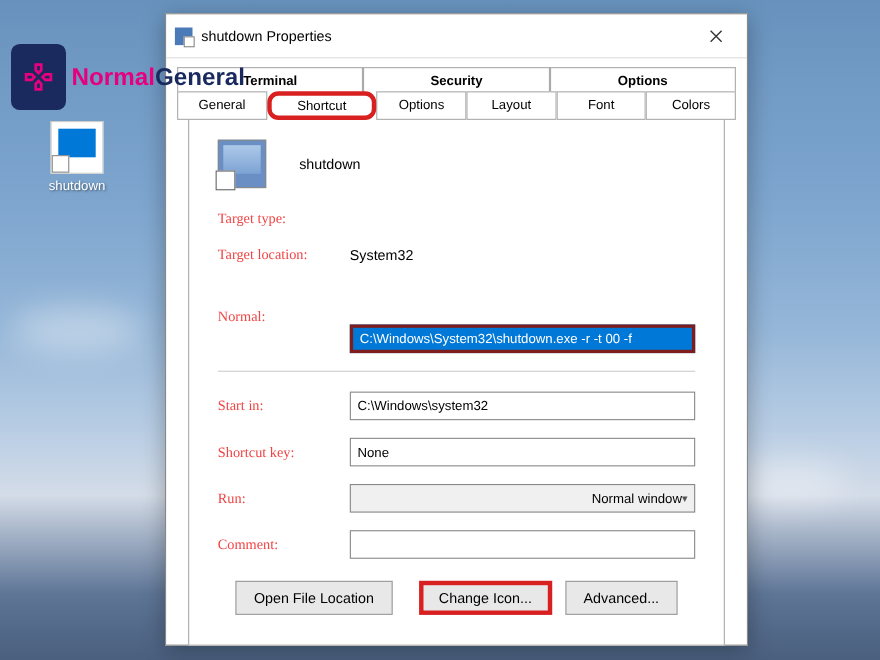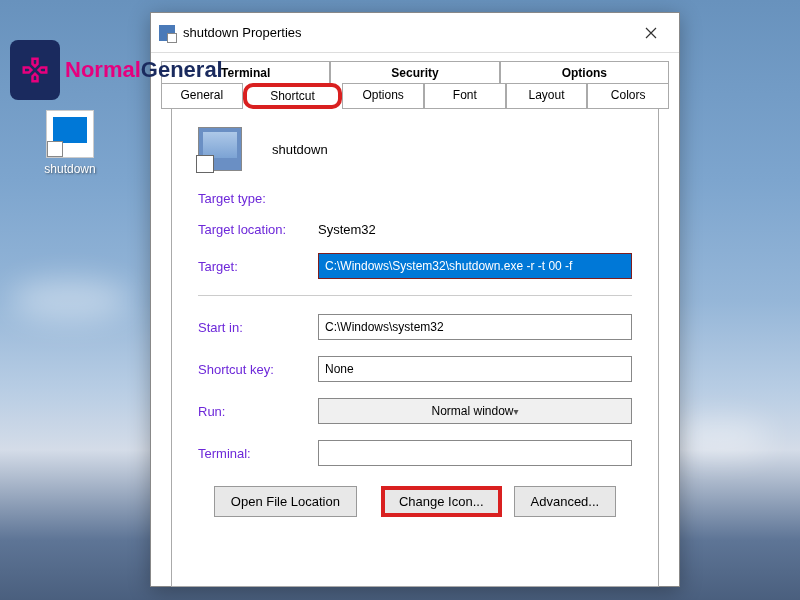--- a/index.html
+++ b/index.html
@@ -42,25 +42,25 @@
     
     .content { padding: 18px 26px 12px; background: #fff; border: 1px solid #aaa; border-top: none; margin: 0 10px; height: 478px; }
     
     .icon-row { display: flex; align-items: center; margin-bottom: 20px; }
     .big-icon { width: 44px; height: 44px; background: #6a8fc4; border: 1px solid #888; position: relative; margin-right: 30px; }
     .big-icon::before { content: ''; position: absolute; top: 4px; left: 4px; right: 4px; bottom: 12px; background: linear-gradient(180deg, #adc8e8, #7ca3d4); }
     .big-icon::after { content: ''; position: absolute; bottom: -3px; left: -3px; width: 16px; height: 16px; background: #fff; border: 1px solid #666; }
     .icon-name { font-size: 13px; }
     
     .field-row { display: flex; align-items: center; margin-bottom: 16px; font-size: 13px; }
-    .field-label { width: 120px; color: #6d28d9; }
+    .field-label { width: 120px; color: #ef4444; font-family: Liberation Serif, serif; }
     .field-value { flex: 1; }
     .field-input { flex: 1; height: 26px; border: 1px solid #888; padding: 0 6px; font-size: 12px; font-family: inherit; }
-    .field-input.selected { background: #0078d7; color: #fff; border: 1px solid #7f1d1d; }
-    .field-select { flex: 1; height: 26px; border: 1px solid #888; padding: 0 6px; font-size: 12px; background: #f0f0f0; display: flex; align-items: center; justify-content: center; }
+    .field-input.selected { background: #0078d7; color: #fff; border: 3px solid #7f1d1d; margin-top: 40px; }
+    .field-select { flex: 1; height: 26px; border: 1px solid #888; padding: 0 6px; font-size: 12px; background: #f0f0f0; display: flex; align-items: center; justify-content: flex-end; }
     .chevron { font-size: 10px; color: #555; }
     
     .divider { border: none; border-top: 1px solid #ccc; margin: 14px 0 18px; }
     
     .button-row { display: flex; justify-content: center; gap: 12px; margin-top: 20px; }
     .btn { padding: 6px 16px; font-size: 13px; background: #e8e8e8; border: 1px solid #999; cursor: pointer; }
     .btn.highlight-red { border: 4px solid #d92020; padding: 4px 14px; margin-left: 12px; }
   </style>
 </head>
 <body>
@@ -100,42 +100,42 @@
   <div class="tabs-container">
     <div class="tab-row tab-row1">
       <div class="tab">Terminal</div>
       <div class="tab">Security</div>
       <div class="tab">Options</div>
     </div>
     <div class="tab-row tab-row2">
       <div class="tab">General</div>
       <div class="tab active highlight-red">Shortcut</div>
       <div class="tab">Options</div>
+      <div class="tab">Layout</div>
       <div class="tab">Font</div>
-      <div class="tab">Layout</div>
       <div class="tab">Colors</div>
     </div>
 
     <div class="content">
       <div class="icon-row">
         <div class="big-icon"></div>
         <div class="icon-name">shutdown</div>
       </div>
 
       <div class="field-row">
         <div class="field-label">Target type:</div>
       </div>
 
       <div class="field-row">
         <div class="field-label">Target location:</div>
         <div class="field-value">System32</div>
       </div>
 
       <div class="field-row">
-        <div class="field-label">Target:</div>
+        <div class="field-label">Normal:</div>
         <input class="field-input selected" value="C:\Windows\System32\shutdown.exe -r -t 00 -f" style="">
       </div>
 
       <hr class="divider">
 
       <div class="field-row">
         <div class="field-label">Start in:</div>
         <input class="field-input" value="C:\Windows\system32" style="">
       </div>
 
@@ -146,21 +146,21 @@
 
       <div class="field-row">
         <div class="field-label">Run:</div>
         <div class="field-select">
           <span>Normal window</span>
           <span class="chevron">▾</span>
         </div>
       </div>
 
       <div class="field-row">
-        <div class="field-label">Terminal:</div>
+        <div class="field-label">Comment:</div>
         <input class="field-input" value="" style="">
       </div>
 
       <div class="button-row">
         <button class="btn">Open File Location</button>
         <button class="btn highlight-red">Change Icon...</button>
         <button class="btn">Advanced...</button>
       </div>
     </div>
   </div>

